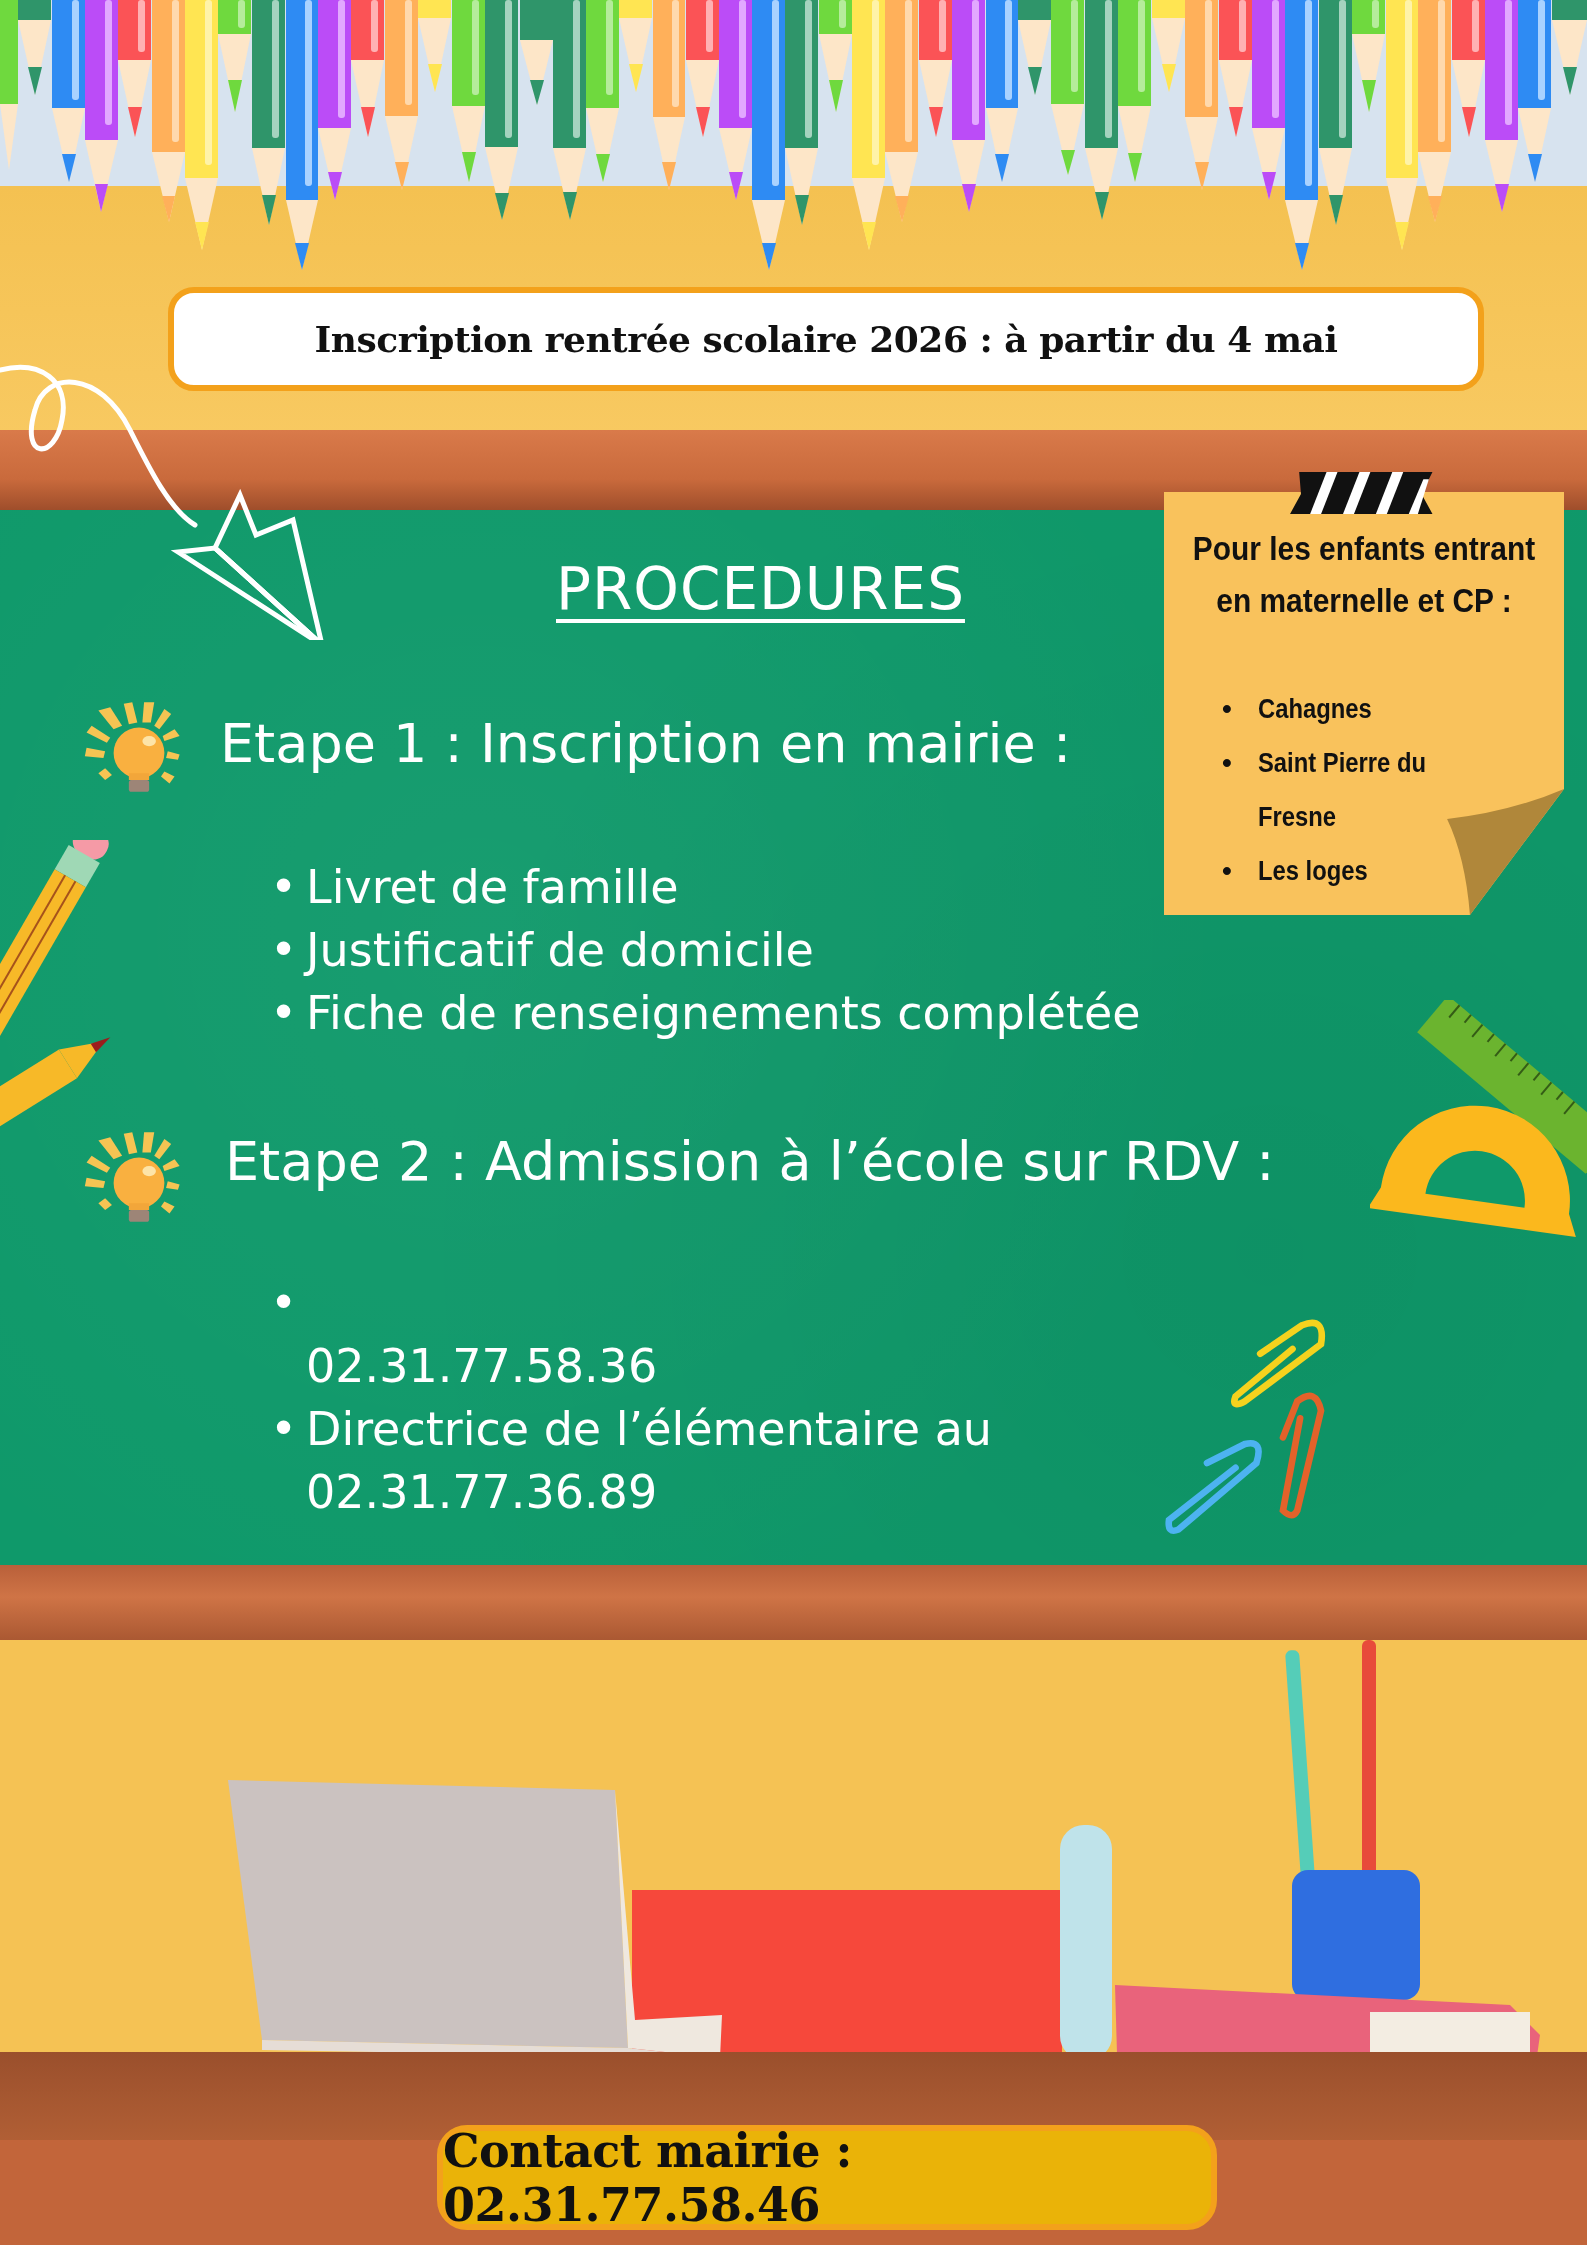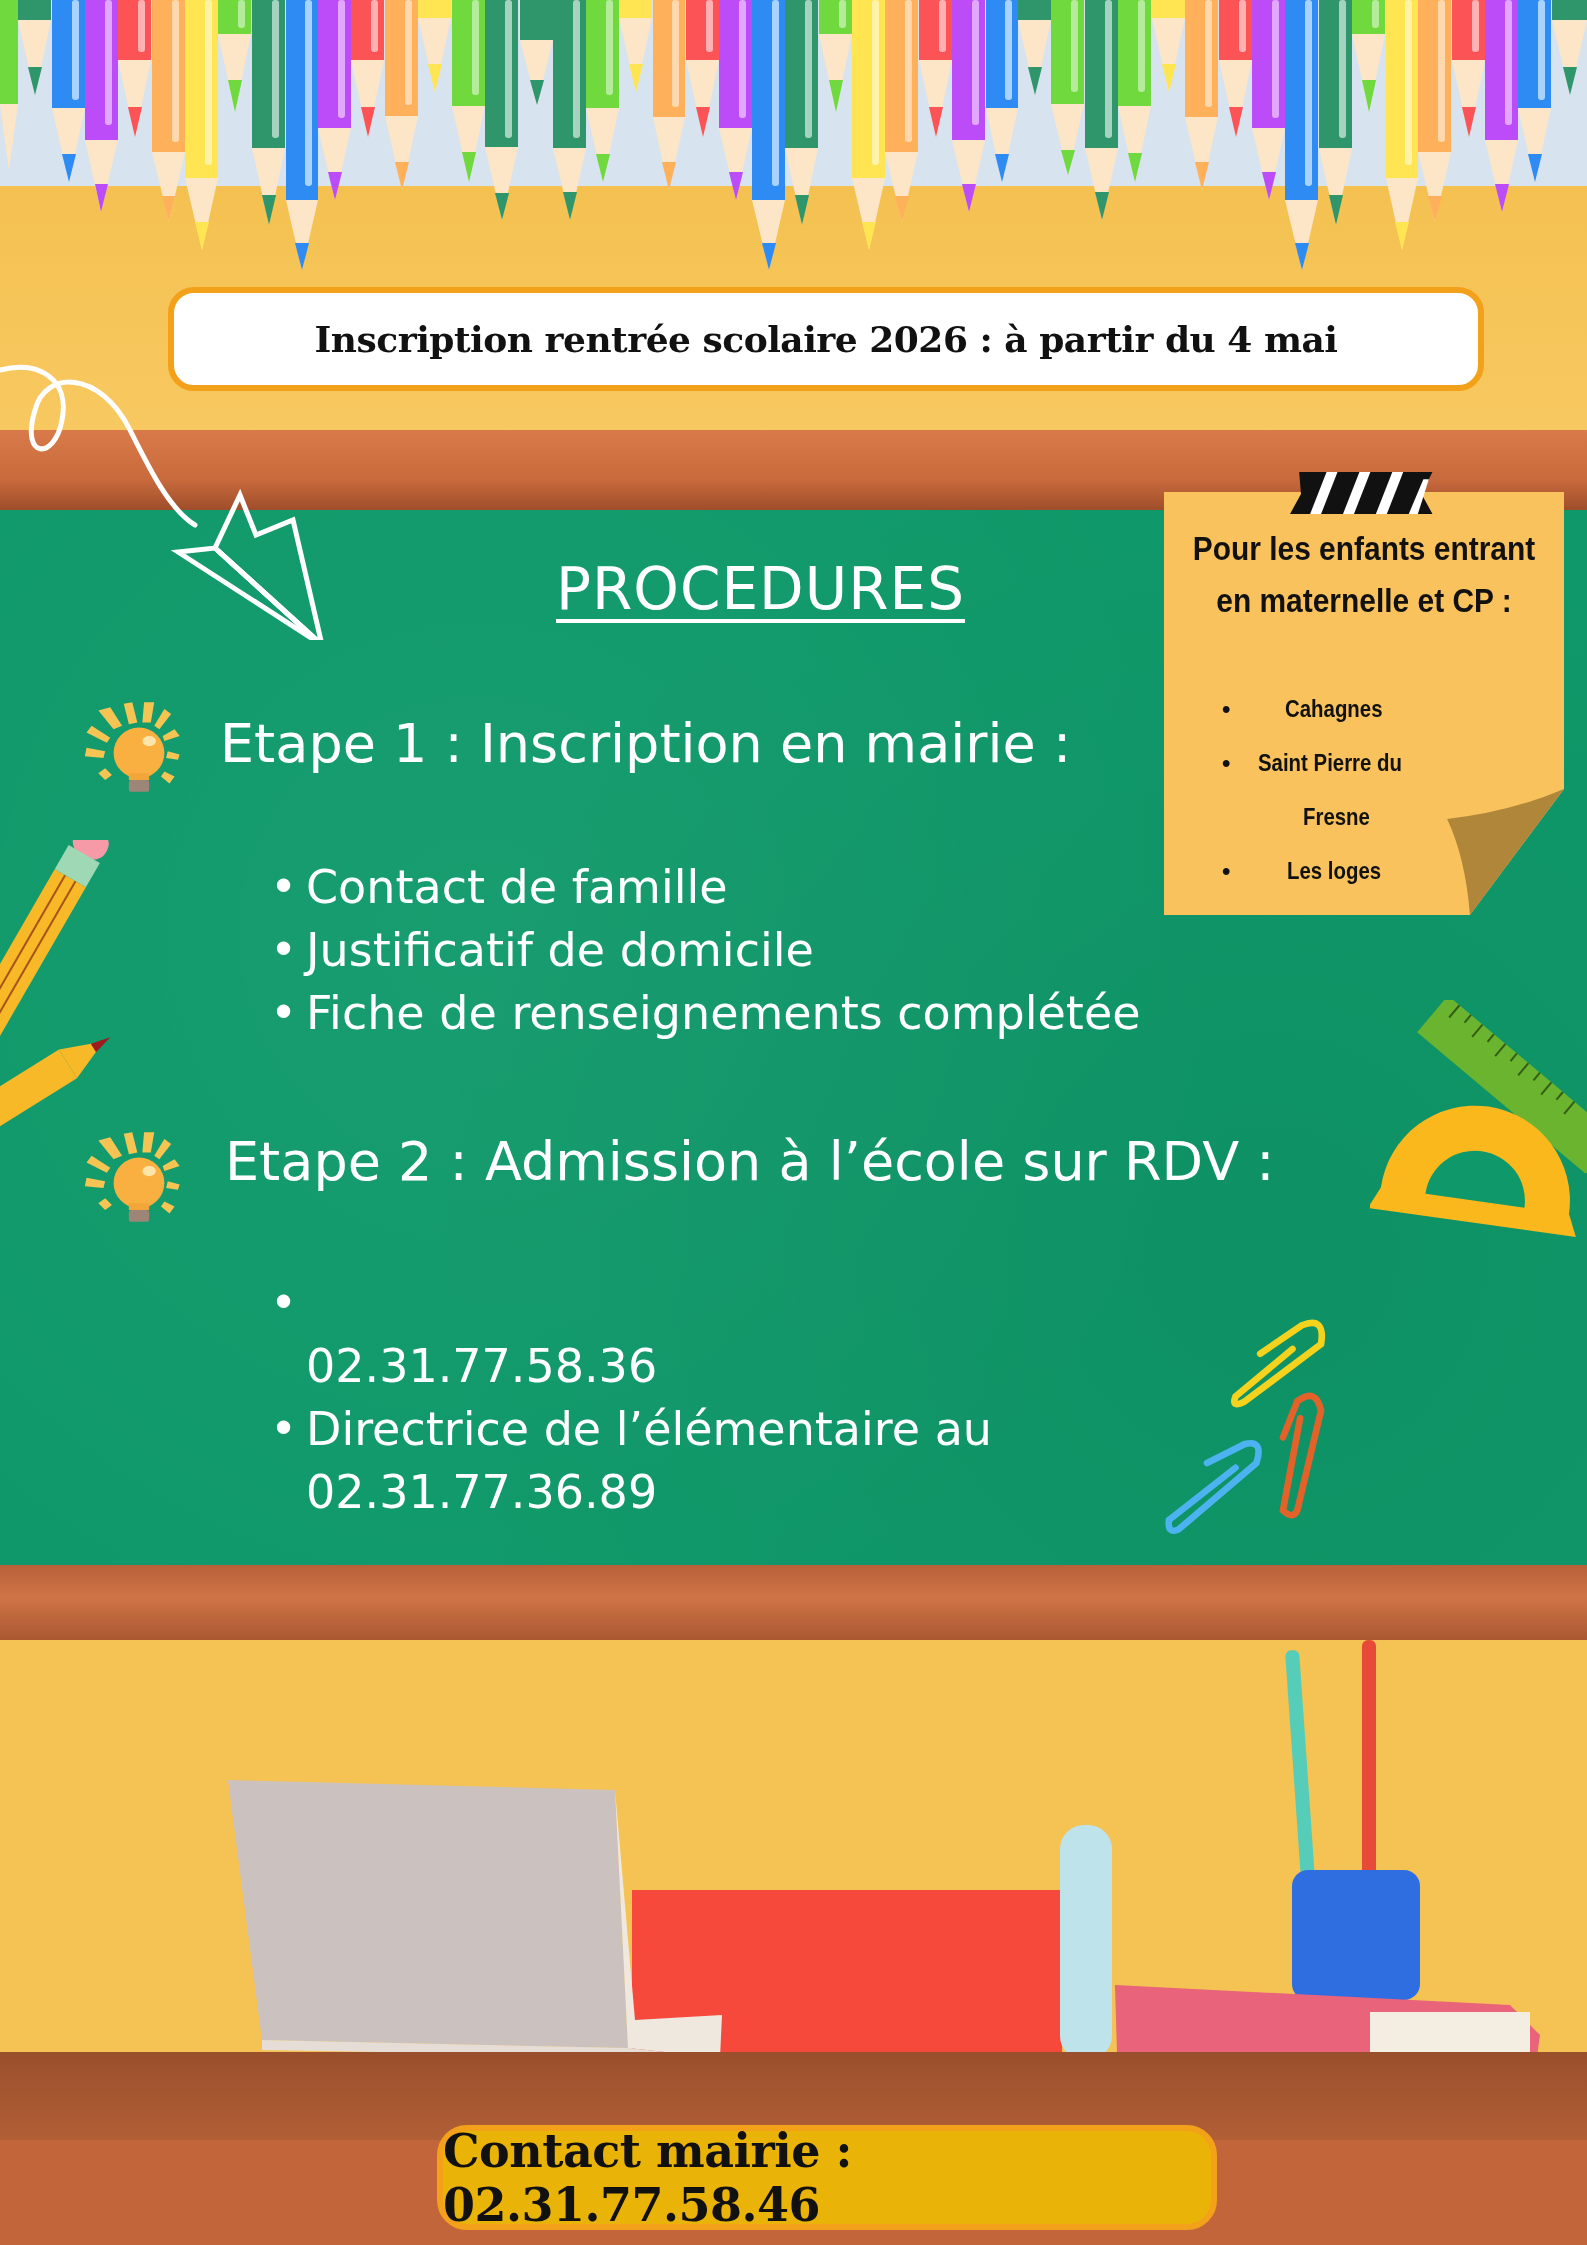--- a/index.html
+++ b/index.html
@@ -28,21 +28,21 @@
   ul.chalk-list { list-style:none; margin:0; padding:0; }
   ul.chalk-list li { position:relative; padding-left:44px; font-size:46px; line-height:63px; }
   ul.chalk-list li::before { content:"•"; position:absolute; left:8px; top:0; }
   #list1 { left:262px; top:856px; }
   #list2 { left:262px; top:1272px; width:800px; }
 
   
   #sticky { left:1164px; top:472px; width:400px; height:463px; }
   #sticky-bg { position:absolute; left:0; top:0; width:100%; height:100%; }
   #sticky-heading { position:absolute; left:0; top:50px; width:100%; text-align:center; font-family:"Liberation Sans", sans-serif; font-weight:bold; font-size:34px; line-height:52px; color:#111; transform:scaleX(0.88); }
-  #sticky-list { position:absolute; left:58px; top:210px; list-style:none; margin:0; padding:0; font-family:"Liberation Sans", sans-serif; font-weight:bold; font-size:24px; line-height:54px; color:#111;text-align:center; }
+  #sticky-list { position:absolute; left:58px; top:210px; list-style:none; margin:0; padding:0; font-family:"Liberation Sans", sans-serif; font-weight:bold; font-size:28px; line-height:54px; color:#111; }
   #sticky-list li { position:relative; padding-left:36px; transform-origin:left; }
   #sticky-list li::before { content:"•"; position:absolute; left:0; top:0; }
   #sticky-list li span { display:inline-block; transform:scaleX(0.85); transform-origin:left; white-space:nowrap; }
 
   
   #contact-pill { left:437px; top:2125px; width:780px; height:105px; background:#eab308; border:6px solid #f3a11b; border-radius:30px; box-sizing:border-box; display:flex; align-items:center; justify-content:center; }
   #contact-pill span { font-family:"DejaVu Serif", serif; font-weight:bold; font-size:46px; color:#111; letter-spacing:-0.5px; }
 </style>
 </head>
 <body>
@@ -292,21 +292,21 @@
     <polygon points="104,70 118,74 116,80 102,78"></polygon>
       <polygon points="100,94 112,100 106,108 96,100"></polygon>
   </g>
   <circle cx="70" cy="72" r="30" fill="#f9b040"></circle>
   <ellipse cx="82" cy="58" rx="8" ry="6" fill="#fde4a8"></ellipse>
   <rect x="58" y="96" width="24" height="8" fill="#f2a63a"></rect>
   <rect x="58" y="104" width="24" height="14" rx="3" fill="#9d8577"></rect>
 </svg>
 <div class="abs chalk step-title" id="step1">Etape 1 : Inscription en mairie :</div>
 <ul class="abs chalk chalk-list" id="list1">
-  <li>Contact de famille</li>
+  <li>Livret de famille</li>
   <li>Justificatif de domicile</li>
   <li>Fiche de renseignements complétée</li>
 </ul>
 
 <svg class="abs" style="left:74px;top:1122px;" width="130" height="110" viewBox="0 0 140 130">
   <g fill="#f6c453">
     <polygon points="22,22 36,18 50,40 40,44"></polygon>
       <polygon points="52,14 62,12 68,36 58,38"></polygon>
     <polygon points="76,12 88,12 84,36 74,36"></polygon>
       <polygon points="100,20 108,26 94,44 88,40"></polygon>

